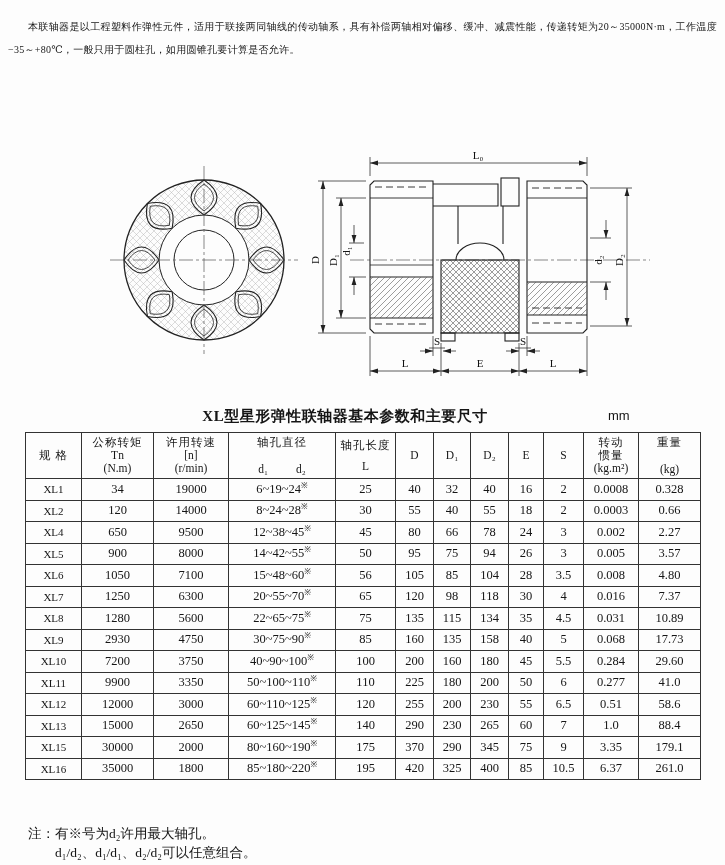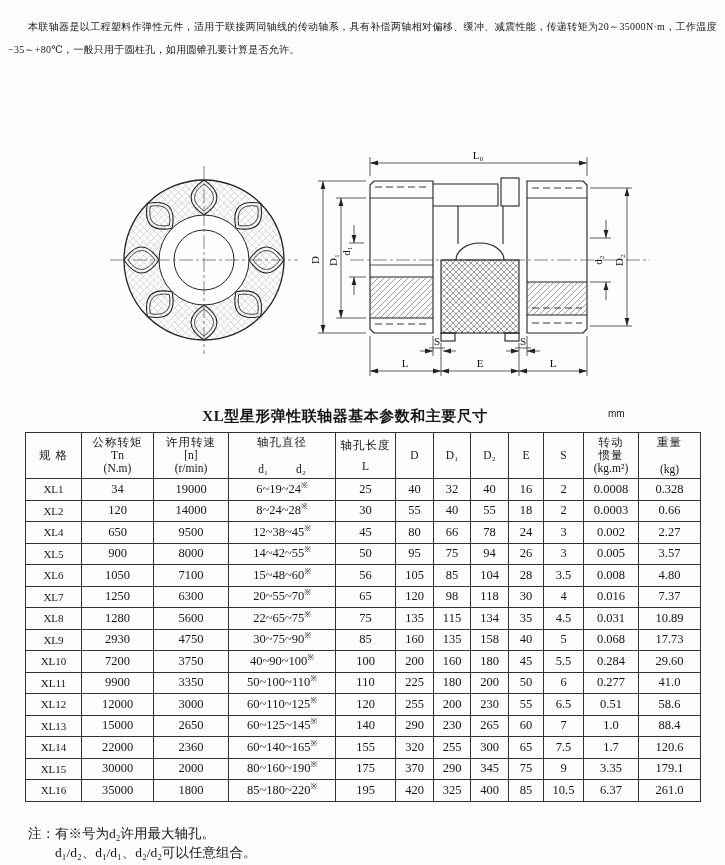--- a/index.html
+++ b/index.html
@@ -11,21 +11,21 @@
     position:absolute;top:6px;left:8px;width:709px;
     font-size:10px;line-height:22.5px;text-align:justify;text-indent:2em;
     letter-spacing:.3px;
   }
   .drawing{position:absolute;top:140px;left:0;}
   .tbl-title-row{position:absolute;top:407px;left:0;width:614px;height:20px;}
   .tbl-title{
     position:absolute;left:0;width:690px;text-align:center;
     font-size:15px;font-weight:600;letter-spacing:.5px;
   }
-  .tbl-unit{position:absolute;left:608px;top:1px;font-size:10px;font-family:"Liberation Sans","DejaVu Sans",sans-serif;}
+  .tbl-unit{position:absolute;left:608px;top:1px;font-size:13px;font-family:"Liberation Sans","DejaVu Sans",sans-serif;}
   table.params{
     position:absolute;top:432px;left:25px;width:675px;
     border-collapse:collapse;table-layout:fixed;
     border:1.5px solid #222;
   }
   table.params th,table.params td{
     border:1px solid #333;padding:0;text-align:center;vertical-align:middle;
     font-weight:normal;overflow:hidden;
   }
   table.params thead tr{height:46px;}
@@ -444,34 +444,20 @@
         <td>140</td>
         <td>290</td>
         <td>230</td>
         <td>265</td>
         <td>60</td>
         <td>7</td>
         <td>1.0</td>
         <td>88.4</td>
       </tr>
       <tr>
-        <td class="spec">XL14</td>
-        <td>22000</td>
-        <td>2360</td>
-        <td><span>60~140~165</span><sup class="star">※</sup></td>
-        <td>155</td>
-        <td>320</td>
-        <td>255</td>
-        <td>300</td>
-        <td>65</td>
-        <td>7.5</td>
-        <td>1.7</td>
-        <td>120.6</td>
-      </tr>
-      <tr>
         <td class="spec">XL15</td>
         <td>30000</td>
         <td>2000</td>
         <td><span>80~160~190</span><sup class="star">※</sup></td>
         <td>175</td>
         <td>370</td>
         <td>290</td>
         <td>345</td>
         <td>75</td>
         <td>9</td>

